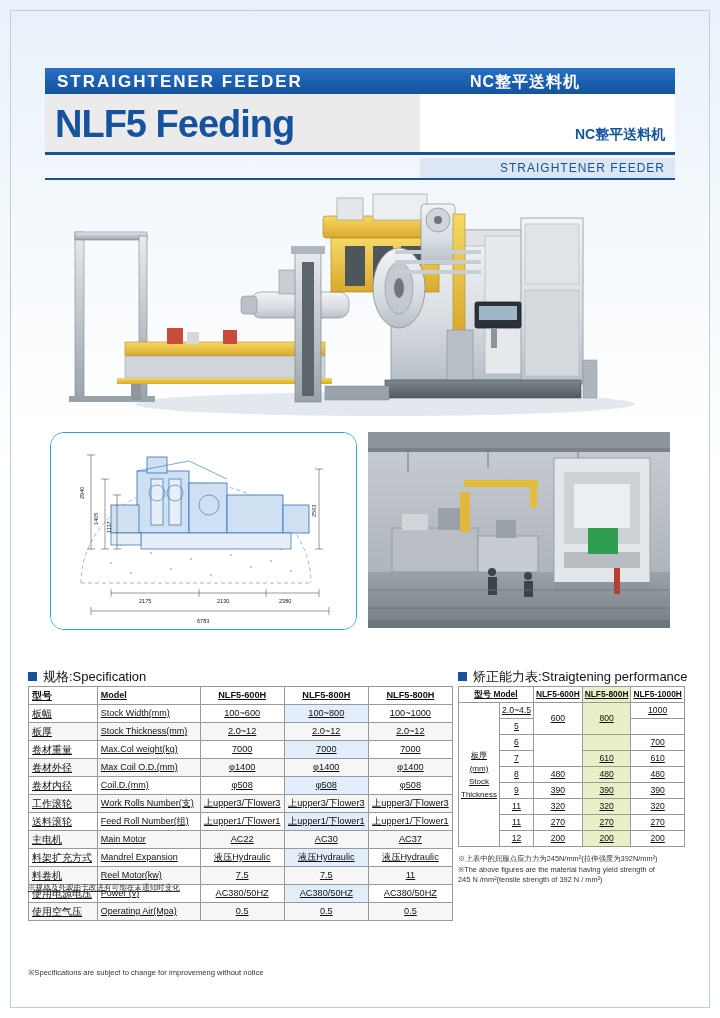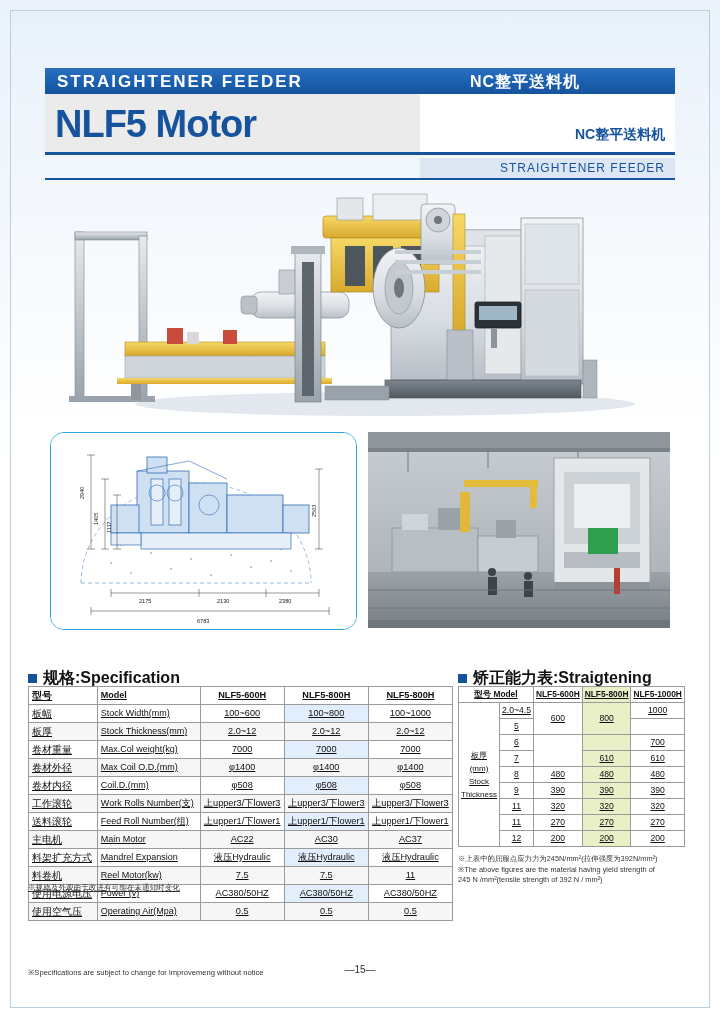--- a/index.html
+++ b/index.html
@@ -81,21 +81,21 @@
     border:1px solid #29a3dc;border-radius:14px;background:#ffffff;
     overflow:hidden;
   }
   .photo-box{
     position:absolute;left:368px;top:432px;width:302px;height:196px;
     background:#cfd6dc;overflow:hidden;
   }
 
   
   .sect-title{
-    position:absolute;font-size:16px;font-weight:bold;color:#111111;
+    position:absolute;font-size:13px;font-weight:normal;color:#111111;
   }
   .sect-title .sq{
     display:inline-block;width:9px;height:9px;background:#17539c;margin-right:6px;
   }
 
   
   table{border-collapse:collapse;text-decoration:underline;}
   .spec-table{
     position:absolute;left:28px;top:686px;width:425px;
     font-size:9.2px;color:#111;
@@ -145,21 +145,21 @@
   <div class="page-inner-bg"></div>
 
   <div class="hdr-grey"></div>
   <div class="hdr-grey-right"></div>
 
   <div class="hdr-bar">
     <div class="en">STRAIGHTENER FEEDER</div>
     <div class="cn">NC整平送料机</div>
   </div>
 
-  <div class="title-main">NLF5 Motor</div>
+  <div class="title-main">NLF5 Feeding</div>
   <div class="title-cn-right">NC整平送料机</div>
 
   <div class="hdr-blueline"></div>
   <div class="hdr-sub">
     <span>STRAIGHTENER FEEDER</span>
   </div>
   <div class="hdr-underline"></div>
 
   <div class="machine-area">
     <svg width="610" height="235" viewBox="0 0 610 235" xmlns="http://www.w3.org/2000/svg">
@@ -570,14 +570,13 @@
     </tr>
   </tbody>
     </table>
 
   <div class="note-str">
     <div>※上表中的屈服点应力力为245N/mm²(拉伸强度为392N/mm²)</div>
     <div>※The above figures are the material having yield strength of</div>
     <div>  245 N /mm²(tensile strength of 392 N / mm²)</div>
   </div>
 
-  <div class="page-num">—15—</div>
 </div>
 
 </body></html>

